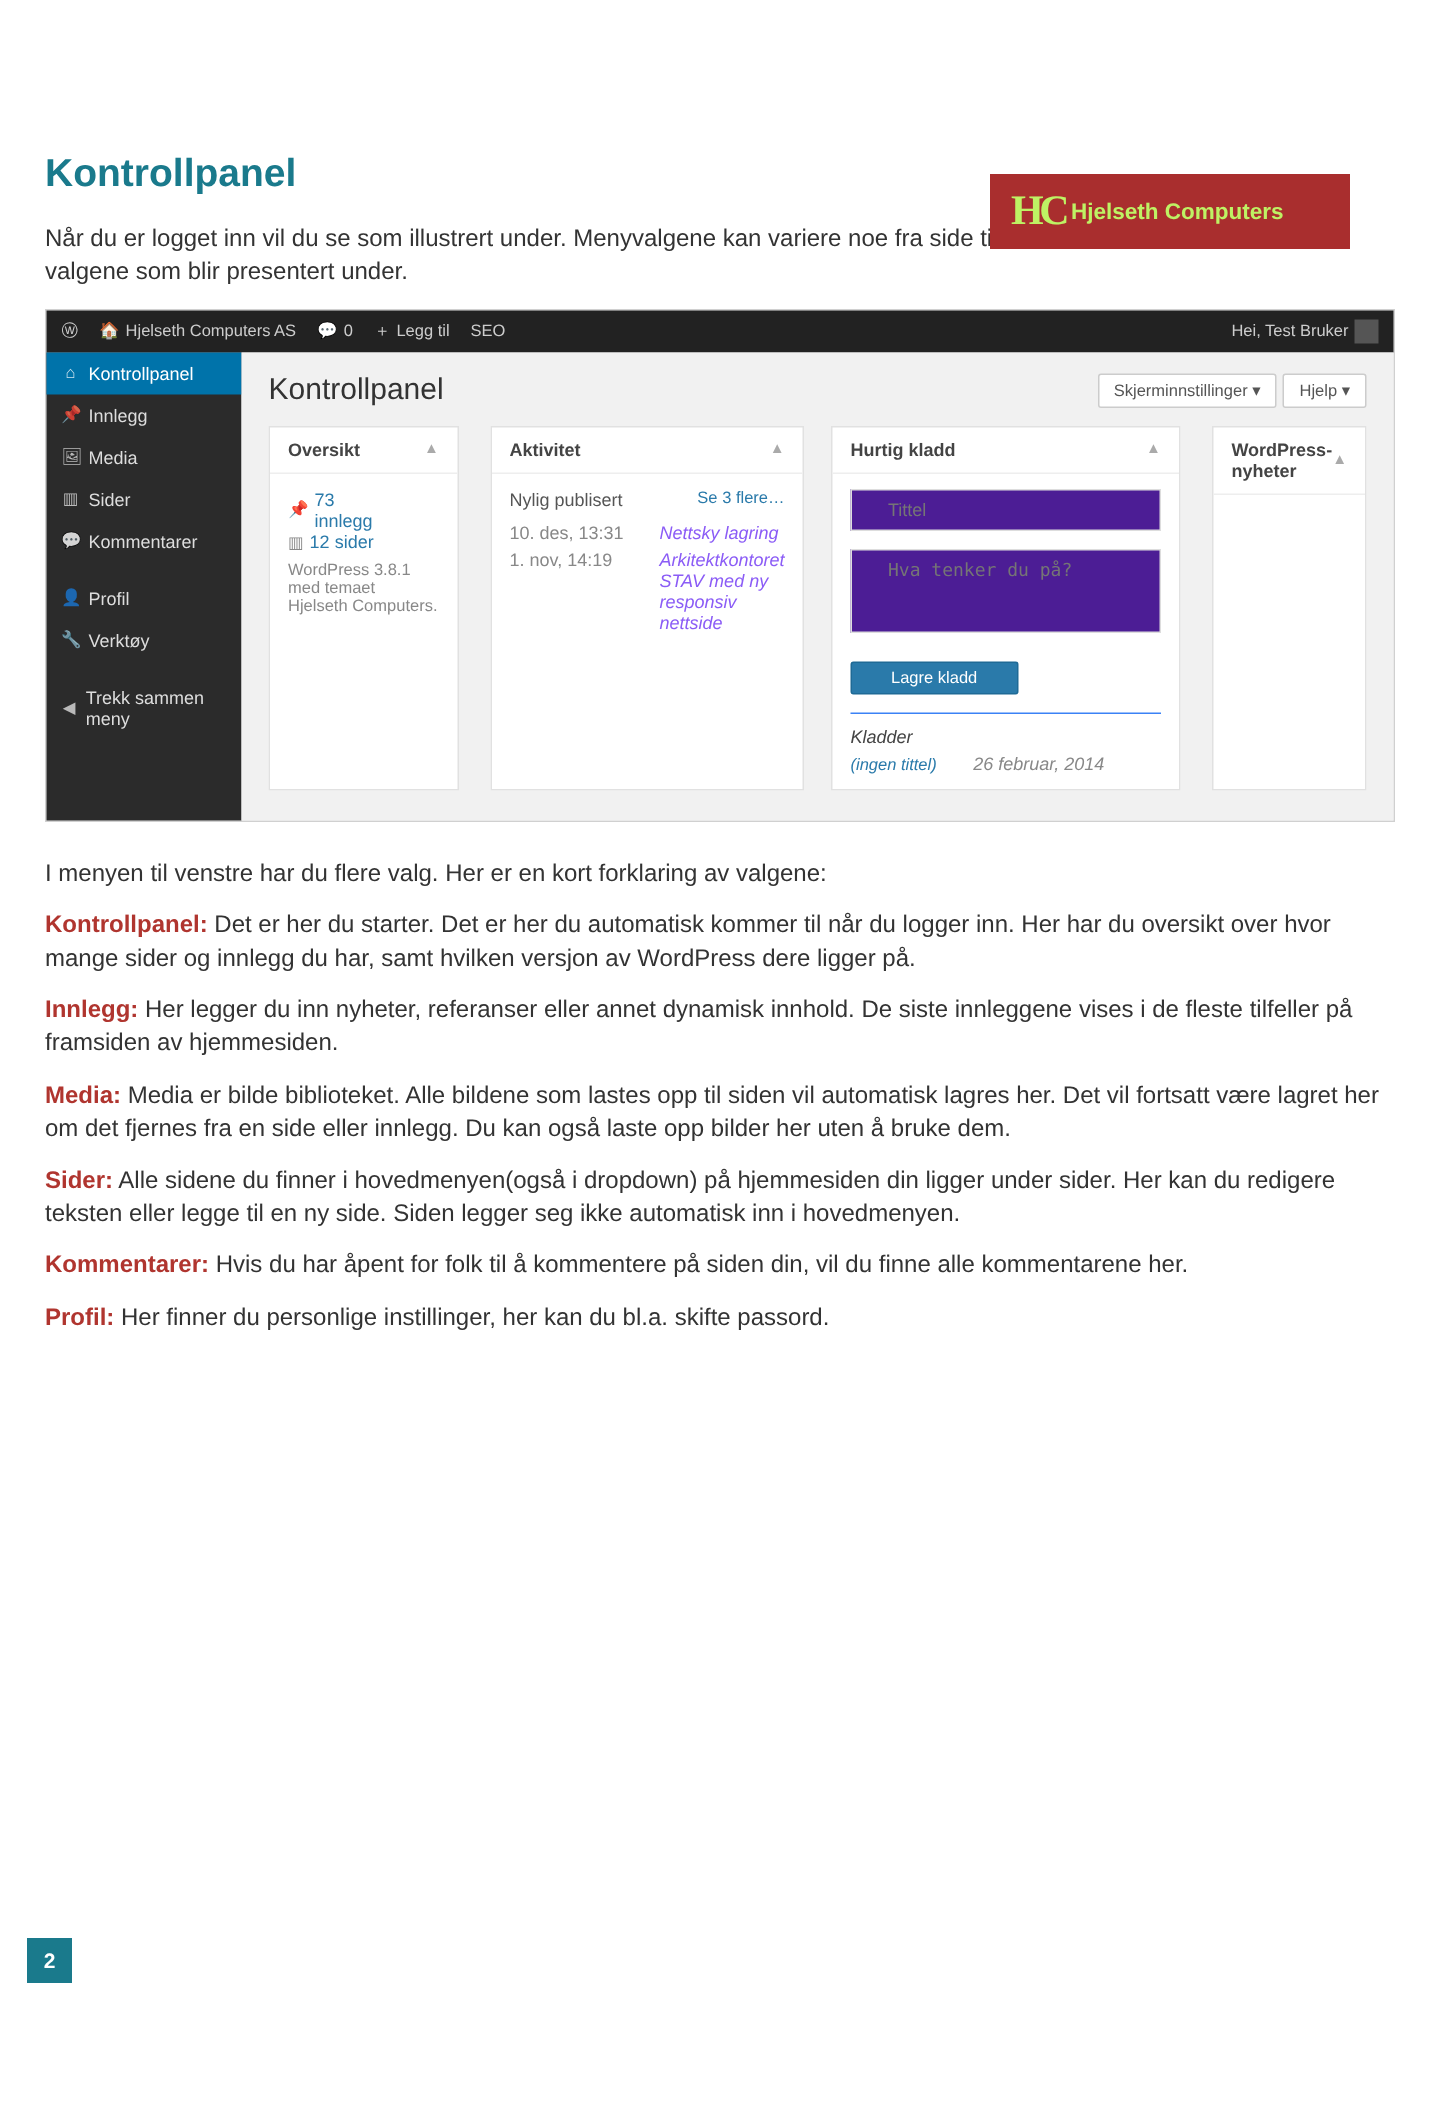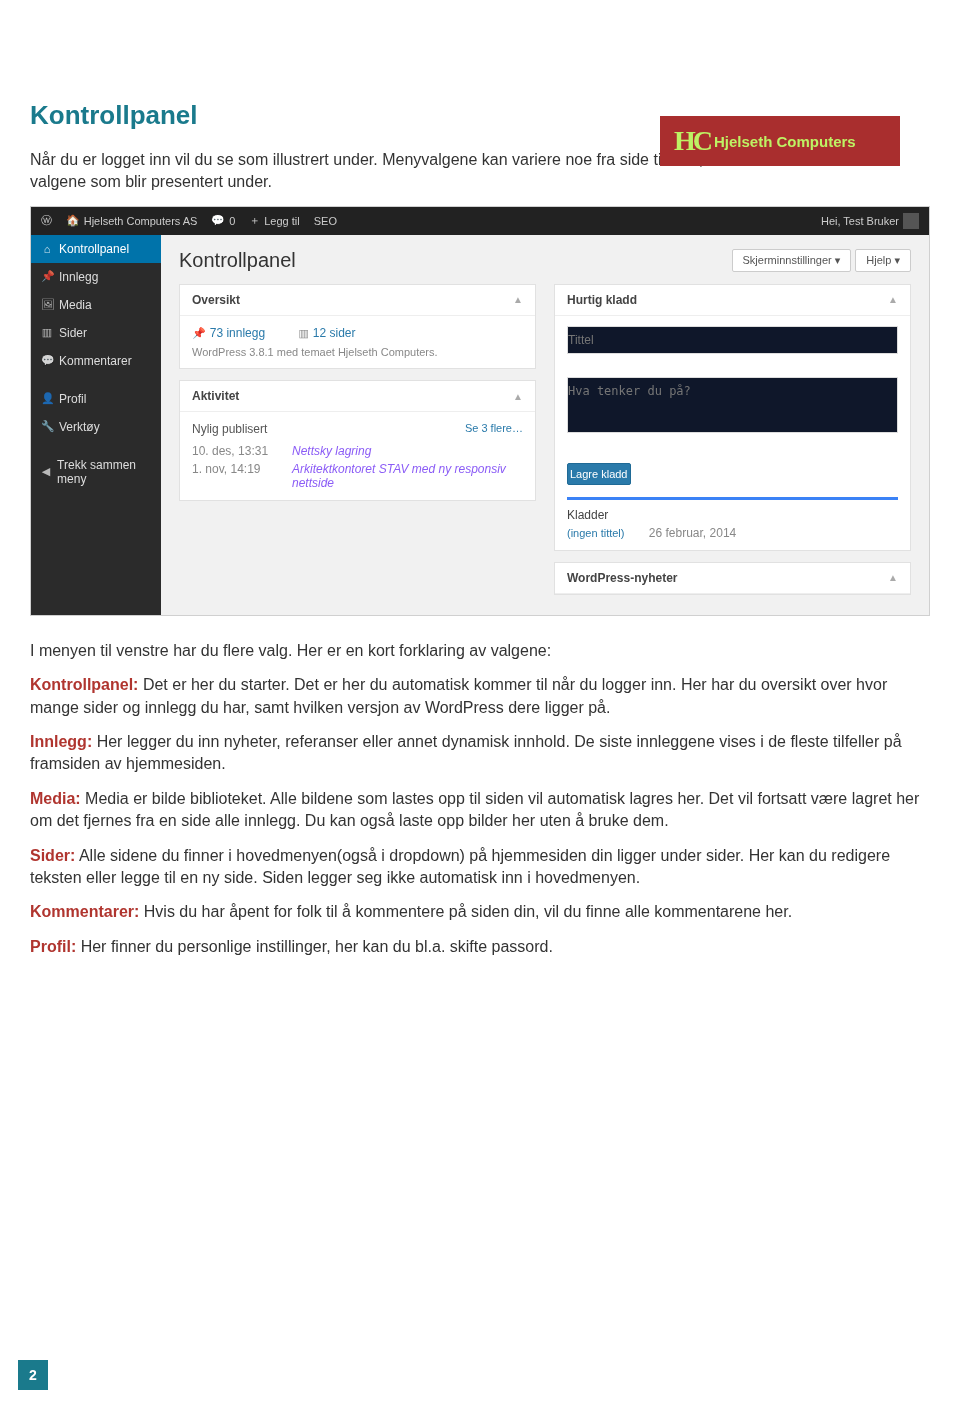--- a/index.html
+++ b/index.html
@@ -123,21 +123,21 @@
     color:#555;
     font-size:11px;
     padding:4px 10px;
     border-radius:2px;
   }
   .wp-cols {
     display: flex;
     gap: 18px;
     margin-top: 12px;
   }
-  .wp-col { flex:1; display:flex; flex-direction:column; gap:11px;}
+  .wp-col { flex:1; display:flex; flex-direction:row; gap:21px;}
   .wp-panel {
     background:#fff;
     border:1px solid #e1e1e1;
   }
   .wp-panel-title {
     padding:8px 12px;
     font-weight:bold;
     color:#444;
     border-bottom:1px solid #eee;
     display:flex;
@@ -151,34 +151,34 @@
     color:#555;
     font-size:12px;
   }
   .wp-stat { display:inline-flex; align-items:center; gap:4px; color:#2a7aaa; margin-right:30px;}
   .wp-ic { color:#888; font-size:11px;}
   .wp-sub { color:#888; font-size:11px; margin-top:6px;}
   .wp-link { color:#2a7aaa; font-size:11px;}
   .wp-input {
     width:100%;
     border:1px solid #ddd;
-    padding:6px 0;
+    padding:6px 24px;
     font-size:12px;
     color:#888;
-    background:#0f172a;
-    margin-bottom:23px;
+    background:#4c1d95;
+    margin-bottom:12px;
   }
   .wp-textarea { height:56px; resize:none;}
   .wp-btn {
     display:inline-block;
     background:#2a7aaa;
     color:#fff;
     border:1px solid #1f6a96;
     font-size:11px;
-    padding:4px 2px;
+    padding:4px 26px;
     border-radius:2px;
     margin-top:4px;
   }
   .wp-meta-row { display:flex; gap:10px; font-size:12px;}
   .wp-meta-row .t1{ color:#888; width:90px;}
   .wp-meta-row .t2{ color:#8b5cf6; flex:1;font-style:italic;}
   .wp-draft-row { color:#555; font-size:12px;}
   .wp-draft-row .dt{ color:#888; margin-left:21px;}
   .footer-area{
     height:420px;
@@ -321,21 +321,21 @@
           <div class="wp-col">
             <div class="wp-panel">
               <div class="wp-panel-title">
                   <span>Hurtig kladd</span>
                   <span class="collapse">▲</span>
                 </div>
               <div class="wp-panel-body">
                 <input class="wp-input" placeholder="Tittel" style="">
                 <textarea class="wp-input wp-textarea" placeholder="Hva tenker du på?" style=""></textarea>
                 <span class="wp-btn">Lagre kladd</span>
-                <div style="border-top:3px solid #3b82f6;margin-top:12px;padding-top:8px;">
+                <div style="border-top:1px solid #3b82f6;margin-top:12px;padding-top:8px;font-style:italic;">
                   <div style="color:#444;">Kladder</div>
                   <div class="wp-draft-row" style="margin-top:4px;">
                     <span class="wp-link">(ingen tittel)</span>
                     <span class="dt">26 februar, 2014</span>
                   </div>
                 </div>
               </div>
             </div>
             <div class="wp-panel">
               <div class="wp-panel-title">
@@ -346,21 +346,21 @@
           </div>
         </div>
       </div>
     </div>
   </div>
 
   <p class="doc-body">I menyen til venstre har du flere valg. Her er en kort forklaring av valgene:</p>
 
   <p class="doc-body"><span class="term">Kontrollpanel:</span><span> Det er her du starter. Det er her du automatisk kommer til når du logger inn. Her har du oversikt over hvor mange sider og innlegg du har, samt hvilken versjon av WordPress dere ligger på.</span></p>
   <p class="doc-body"><span class="term">Innlegg:</span><span> Her legger du inn nyheter, referanser eller annet dynamisk innhold. De siste innleggene vises i de fleste tilfeller på framsiden av hjemmesiden.</span></p>
-  <p class="doc-body"><span class="term">Media:</span><span> Media er bilde biblioteket. Alle bildene som lastes opp til siden vil automatisk lagres her. Det vil fortsatt være lagret her om det fjernes fra en side alle innlegg. Du kan også laste opp bilder her uten å bruke dem.</span></p>
+  <p class="doc-body"><span class="term">Media:</span><span> Media er bilde biblioteket. Alle bildene som lastes opp til siden vil automatisk lagres her. Det vil fortsatt være lagret her om det fjernes fra en side eller innlegg. Du kan også laste opp bilder her uten å bruke dem.</span></p>
   <p class="doc-body"><span class="term">Sider:</span><span> Alle sidene du finner i hovedmenyen(også i dropdown) på hjemmesiden din ligger under sider. Her kan du redigere teksten eller legge til en ny side. Siden legger seg ikke automatisk inn i hovedmenyen.</span></p>
   <p class="doc-body"><span class="term">Kommentarer:</span><span> Hvis du har åpent for folk til å kommentere på siden din, vil du finne alle kommentarene her.</span></p>
   <p class="doc-body"><span class="term">Profil:</span><span> Her finner du personlige instillinger, her kan du bl.a. skifte passord.</span></p>
 
   <div class="footer-area">
     <div class="pn">2</div>
   </div>
 
 </div>
 

